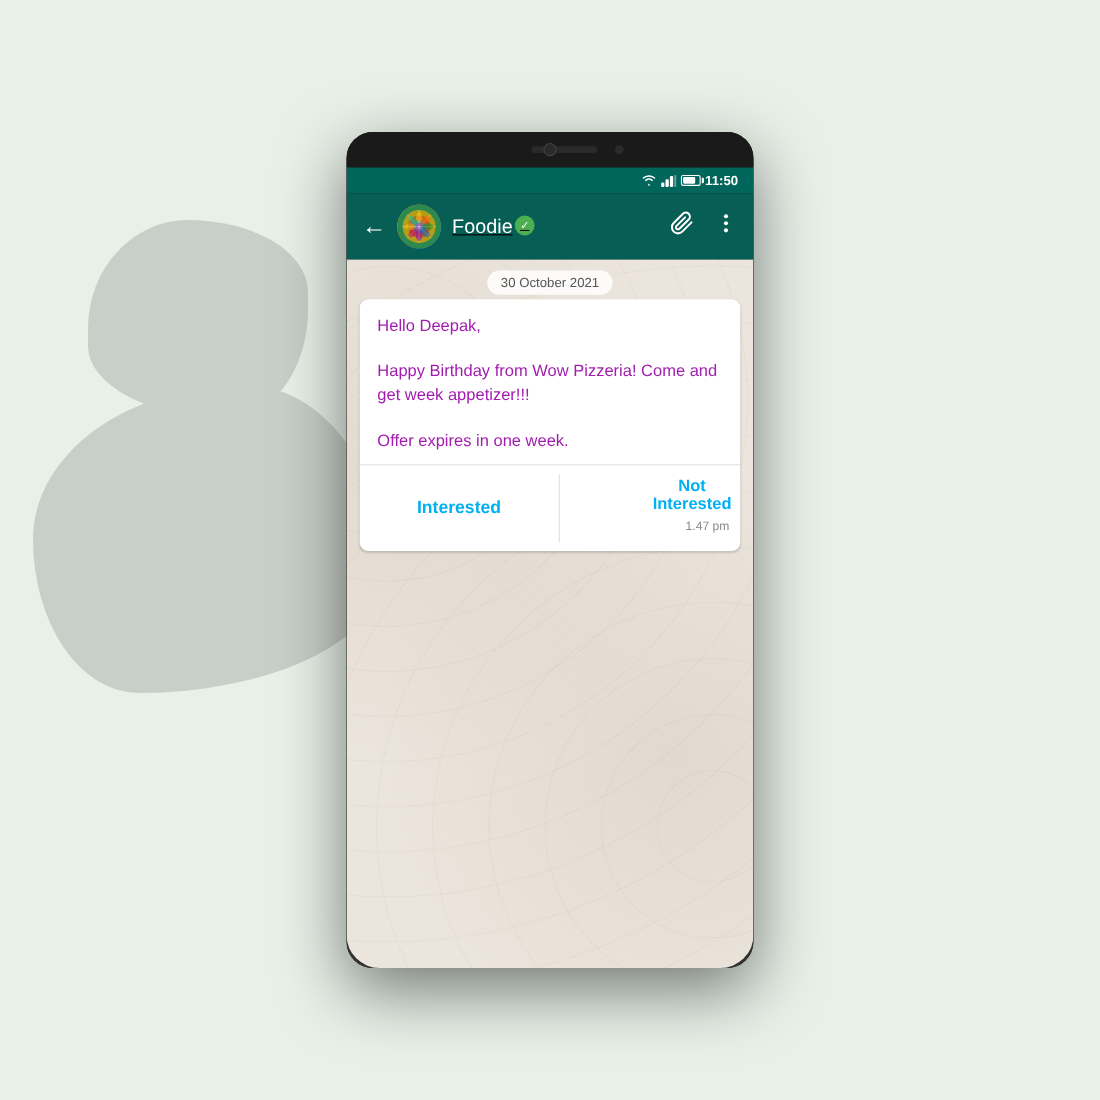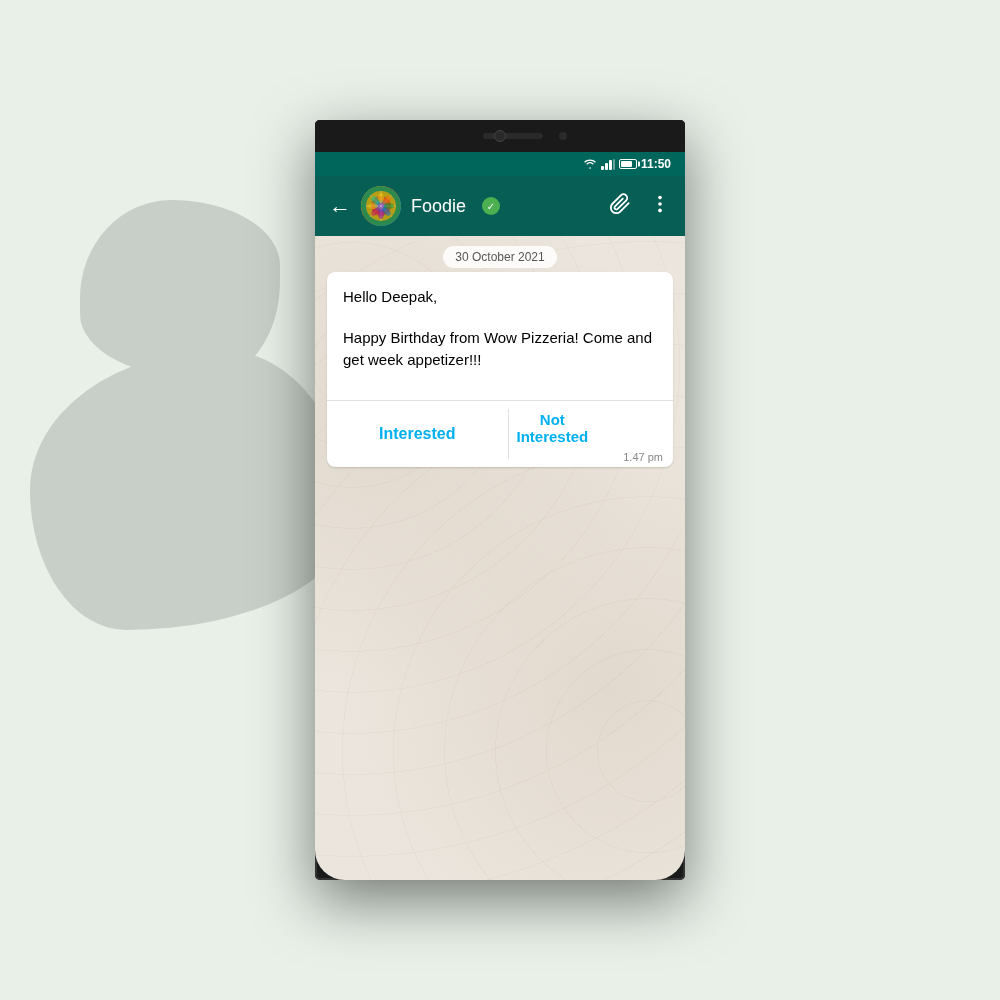--- a/index.html
+++ b/index.html
@@ -34,21 +34,21 @@
       border-radius: 50% 60% 40% 70% / 60% 40% 60% 40%;
     }
 
     
     .phone-frame {
       position: relative;
       z-index: 1;
       width: 370px;
       height: 760px;
       background: #1a1a1a;
-      border-radius: 5px;
+      border-radius: 24px;
       box-shadow: 0 20px 60px rgba(0,0,0,0.5), inset 0 0 0 2px #333;
       display: flex;
       flex-direction: column;
       overflow: hidden;
     }
 
     
     .phone-top-bar {
       background: #1a1a1a;
       height: 32px;
@@ -186,22 +186,23 @@
 
     
     .avatar-svg {
       width: 40px;
       height: 40px;
     }
 
     .contact-name-area {
       flex: 1;
       display: flex;
-      align-items: center;
-      gap: 16px;
+      align-items: flex-start;
+      gap: 2px;
+      text-decoration: underline;
     }
 
     .contact-name {
       color: white;
       font-size: 18px;
       font-weight: 500;
     }
 
     .verified-badge {
       width: 18px;
@@ -274,21 +275,21 @@
       z-index: 1;
       overflow: hidden;
     }
 
     .message-content {
       padding: 14px 16px 10px;
     }
 
     .message-text {
       font-size: 15px;
-      color: #000000;
+      color: #a21caf;
       line-height: 1.5;
       font-weight: 500;
     }
 
     .message-divider {
       height: 1px;
       background: #e0e0e0;
       margin: 0;
     }
 
@@ -422,32 +423,33 @@
 
       <div class="date-badge">30 October 2021</div>
 
       <div class="message-bubble">
 
         <div class="message-content">
           <p class="message-text">Hello Deepak,</p>
           <br>
           <p class="message-text">Happy Birthday from Wow Pizzeria! Come and get week appetizer!!!</p>
           <br>
+          <p class="message-text">Offer expires in one week.</p>
         </div>
 
         <div class="message-divider"></div>
 
         <div class="action-buttons">
           <button class="action-btn">Interested</button>
           <div class="action-btn-divider"></div>
-          <div style="flex:1;display:flex;flex-direction:column;align-items:flex-start;">
+          <div style="flex:1;display:flex;flex-direction:column;align-items:flex-end;">
             <button class="action-btn not-interested" style="font-size:15px;padding:10px 8px 6px;">
               Not<br>Interested
             </button>
-            <div class="timestamp" style="padding:0 10px 4px;width:100%;text-align:right;">1.47 pm</div>
+            <div class="timestamp" style="padding:0 10px 16px;width:100%;text-align:right;">1.47 pm</div>
           </div>
         </div>
 
       </div>
 
     </div>
 
   </div>
 </div>
 

